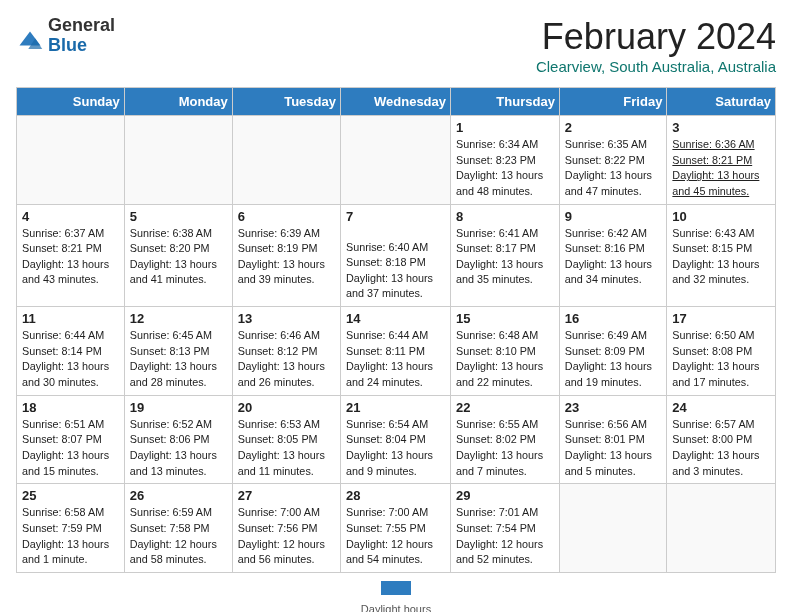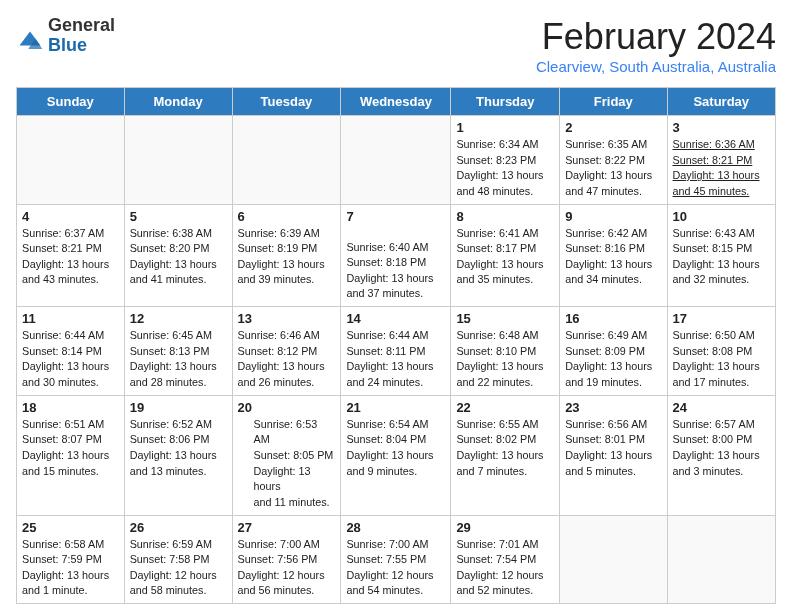--- a/index.html
+++ b/index.html
@@ -35,32 +35,32 @@
     .title-section {
       text-align: right;
     }
     .calendar-title {
       font-size: 36px;
       font-weight: normal;
       color: #222;
     }
     .calendar-subtitle {
       font-size: 15px;
-      color: #3b82f6;
+      color: #0f766e;
     }
     table {
       width: 100%;
       border-collapse: collapse;
       font-size: 11.5px;
     }
     thead th {
       background-color: #2e7cbf;
       color: #fff;
       padding: 6px 4px;
-      text-align: center;
+      text-align: right;
       font-weight: bold;
       font-size: 13px;
       border: 1px solid #ccc;
     }
     tbody td {
       border: 1px solid #ccc;
       vertical-align: top;
       padding: 4px 5px;
       width: 113px;
       min-height: 80px;
@@ -268,21 +268,21 @@
         </td>
         <td>
           <span class="day-number">19</span>
           <div class="day-info" style="white-space: pre-line;">Sunrise: 6:52 AM
 Sunset: 8:06 PM
 Daylight: 13 hours
 and 13 minutes.</div>
         </td>
         <td>
           <span class="day-number">20</span>
-          <div class="day-info" style="white-space: pre-line; margin-left: 16px;">Sunrise: 6:53 AM
+          <div class="day-info" style="white-space: pre-line;">Sunrise: 6:53 AM
 Sunset: 8:05 PM
 Daylight: 13 hours
 and 11 minutes.</div>
         </td>
         <td>
           <span class="day-number">21</span>
           <div class="day-info" style="white-space: pre-line;">Sunrise: 6:54 AM
 Sunset: 8:04 PM
 Daylight: 13 hours
 and 9 minutes.</div>

